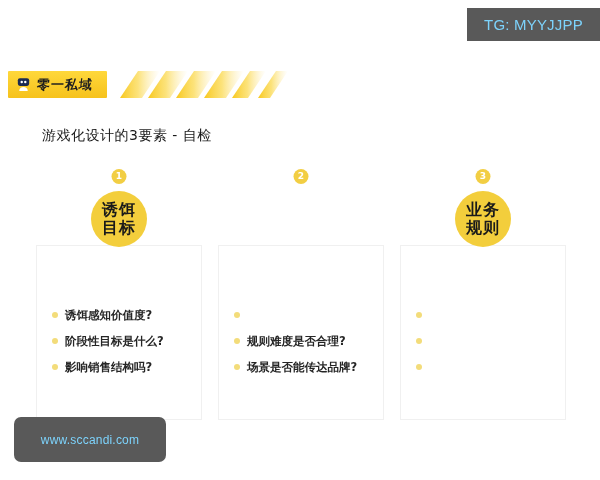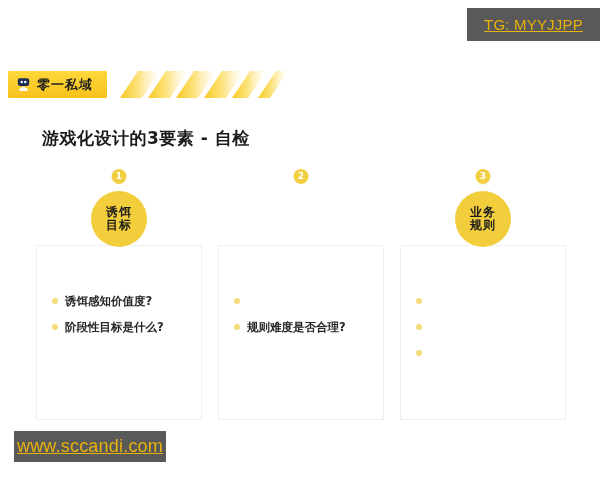--- a/index.html
+++ b/index.html
@@ -12,41 +12,41 @@
     height: 480px;
     position: relative;
     overflow: hidden;
     font-family: "Liberation Sans", "DejaVu Sans", sans-serif;
   }
 
   
   .wm {
     position: absolute;
     background: #595959;
-    color: #eab308;
+    color: #7dd3fc;
     font-size: 15px;
     letter-spacing: 0.2px;
     display: flex;
     align-items: center;
     justify-content: center;
     box-sizing: border-box;
-    text-decoration: underline;
   }
   #wm-tg {
     top: 8px;
     right: 0px;
     width: 133px;
     height: 33px;
   }
   #wm-url {
     left: 14px;
     bottom: 18px;
     width: 152px;
-    height: 31px;
-    font-size: 18px;
+    height: 45px;
+    font-size: 12px;
+    border-radius: 7px;
   }
 
   
   #slide {
     position: absolute;
     left: 0;
     top: 66px;
     width: 600px;
     height: 300px;
     background: #ffffff;
@@ -95,22 +95,22 @@
     transform: skewX(-6deg);
     white-space: nowrap;
   }
 
   
   #slide-title {
     position: absolute;
     left: 42px;
     top: 61px;
     font-family: "DejaVu Sans", sans-serif;
-    font-size: 17px;
-    font-weight: bold;
+    font-size: 14px;
+    font-weight: normal;
     color: #1a1a1a;
     letter-spacing: 0.5px;
     white-space: nowrap;
   }
 
   
   #cards {
     position: absolute;
     left: 36px;
     top: 105px;
@@ -155,29 +155,29 @@
     border-radius: 50%;
     background: #F3CE3C;
     display: flex;
     flex-direction: column;
     align-items: center;
     justify-content: center;
     line-height: 1.12;
   }
   .card-circle span {
     font-family: "DejaVu Sans", sans-serif;
-    font-size: 12px;
+    font-size: 16px;
     font-weight: bold;
     color: #1a1a1a;
     letter-spacing: 1px;
   }
   .card-list {
     position: absolute;
     left: 0;
-    top: 42px;
+    top: 56px;
     width: 100%;
     list-style: none;
     margin: 0;
     padding: 0;
   }
   .card-list li {
     display: flex;
     align-items: center;
     gap: 7px;
     padding: 0 0 0 15px;
@@ -244,32 +244,40 @@
       </div>
       <ul class="card-list">
         <li>
             <span class="bullet"></span>
             <span>诱饵感知价值度?</span>
           </li>
         <li>
             <span class="bullet"></span>
             <span>阶段性目标是什么?</span>
           </li>
+        <li>
+            <span class="bullet"></span>
+            <span>影响销售结构吗?</span>
+          </li>
       </ul>
     </div>
 
     <div class="card">
       <div class="step-badge">2</div>
       <ul class="card-list">
         <li>
             <span class="bullet"></span>
           </li>
         <li>
             <span class="bullet"></span>
             <span>规则难度是否合理?</span>
+          </li>
+        <li>
+            <span class="bullet"></span>
+            <span>场景是否能传达品牌?</span>
           </li>
       </ul>
     </div>
 
     <div class="card">
       <div class="step-badge">3</div>
       <div class="card-circle">
         <span>业务</span>
         <span>规则</span>
       </div>

